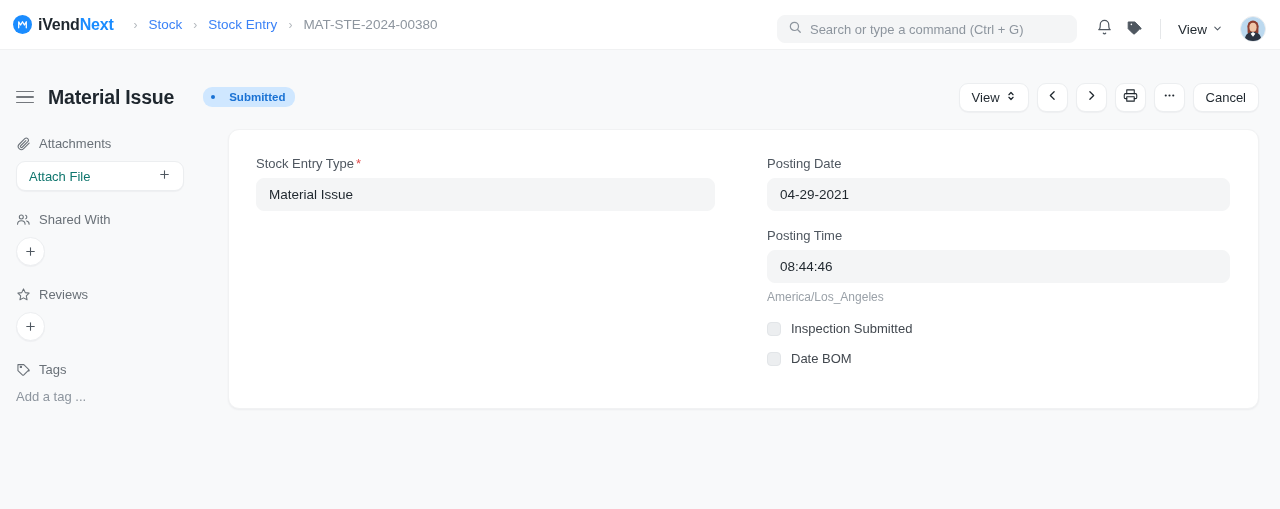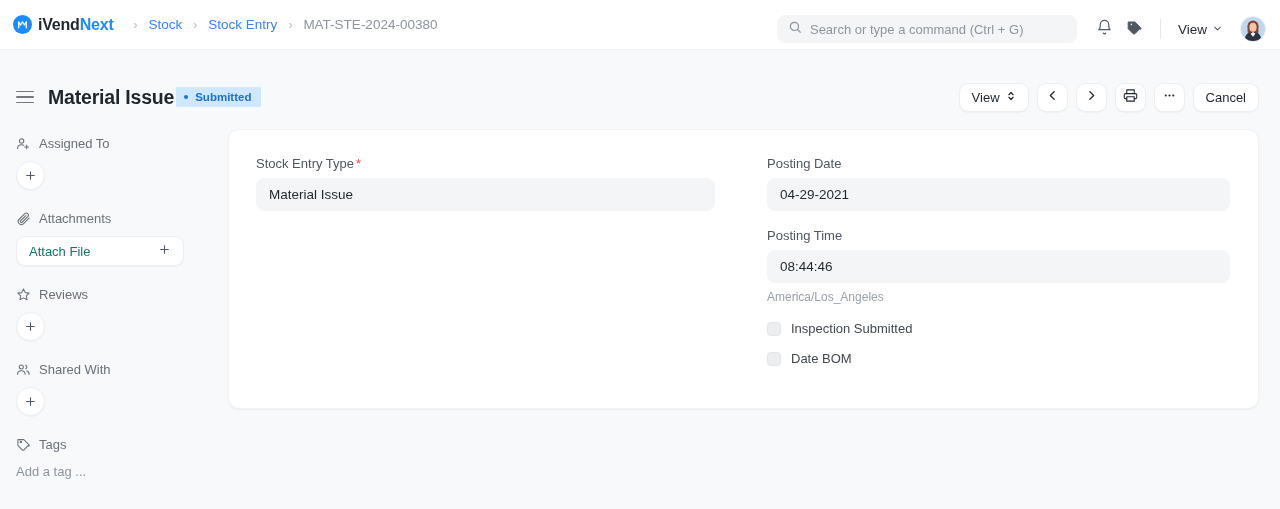--- a/index.html
+++ b/index.html
@@ -139,30 +139,30 @@
     background: #74787d; border-radius: 2px;
   }
   .page-title {
     font-size: 19.5px;
     font-weight: bold;
     color: #1f272e;
     letter-spacing: -0.2px;
     white-space: nowrap;
   }
   .status-badge {
-    margin-left: 2px;
+    margin-left: 29px;
     background: #cfe7ff;
     color: #1a72d4;
     font-size: 11.5px;
     font-weight: bold;
     padding: 4px 10px 4px 8px;
-    border-radius: 1px;
+    border-radius: 9px;
     display: inline-flex;
     align-items: center;
-    gap: 7px;
+    gap: 14px;
     white-space: nowrap;
   }
   .status-dot {
     width: 4px; height: 4px; border-radius: 50%;
     background: #1a72d4; flex: none;
   }
 
   .head-actions {
     position: absolute;
     right: 21px;
@@ -432,74 +432,38 @@
     <button class="btn btn-text">
       <span>Cancel</span>
     </button>
   </div>
 </div>
 
 <div class="layout">
 
   <div class="sidebar">
 
-    <div class="side-section">
-      <div class="side-head">
-        <span>
-          <svg width="15" height="15" viewBox="0 0 24 24" fill="none" stroke="#6a7178" stroke-width="1.7" stroke-linecap="round" stroke-linejoin="round">
-            <circle cx="9" cy="8" r="3.5"></circle>
-            <path d="M2.5 20c0-3.6 2.9-6 6.5-6 1.3 0 2.5.3 3.5.9"></path>
-            <line x1="17" y1="14.5" x2="17" y2="20.5"></line>
-              <line x1="14" y1="17.5" x2="20" y2="17.5"></line>
-          </svg>
-        </span>
-        <span>Assigned To</span>
-      </div>
-      <div class="plus-circle">
-        <svg width="13" height="13" viewBox="0 0 24 24" fill="none" stroke="#4f5760" stroke-width="2" stroke-linecap="round">
-          <line x1="12" y1="5" x2="12" y2="19"></line>
-            <line x1="5" y1="12" x2="19" y2="12"></line>
-        </svg>
-      </div>
-    </div>
 
     <div class="side-section">
       <div class="side-head">
         <span>
           <svg width="15" height="15" viewBox="0 0 24 24" fill="none" stroke="#6a7178" stroke-width="1.7" stroke-linecap="round" stroke-linejoin="round">
             <path d="M21 11.5l-8.8 8.8a5 5 0 01-7.1-7.1l9-9a3.4 3.4 0 014.8 4.8l-9 9a1.7 1.7 0 01-2.4-2.4l8.3-8.3"></path>
           </svg>
         </span>
         <span>Attachments</span>
       </div>
       <div class="attach-btn">
         <span>Attach File</span>
         <span>
           <svg width="13" height="13" viewBox="0 0 24 24" fill="none" stroke="#4f5760" stroke-width="2" stroke-linecap="round">
             <line x1="12" y1="5" x2="12" y2="19"></line>
               <line x1="5" y1="12" x2="19" y2="12"></line>
           </svg>
         </span>
-      </div>
-    </div>
-
-    <div class="side-section">
-      <div class="side-head">
-        <span>
-          <svg width="15" height="15" viewBox="0 0 24 24" fill="none" stroke="#6a7178" stroke-width="1.7" stroke-linecap="round" stroke-linejoin="round">
-            <polygon points="12 3 14.8 9 21 9.8 16.5 14.1 17.7 20.4 12 17.4 6.3 20.4 7.5 14.1 3 9.8 9.2 9"></polygon>
-          </svg>
-        </span>
-        <span>Reviews</span>
-      </div>
-      <div class="plus-circle">
-        <svg width="13" height="13" viewBox="0 0 24 24" fill="none" stroke="#4f5760" stroke-width="2" stroke-linecap="round">
-          <line x1="12" y1="5" x2="12" y2="19"></line>
-            <line x1="5" y1="12" x2="19" y2="12"></line>
-        </svg>
       </div>
     </div>
 
     <div class="side-section">
       <div class="side-head">
         <span>
           <svg width="15" height="15" viewBox="0 0 24 24" fill="none" stroke="#6a7178" stroke-width="1.7" stroke-linecap="round" stroke-linejoin="round">
             <circle cx="8.5" cy="8" r="3.2"></circle>
             <path d="M2.5 19.5c0-3.3 2.7-5.5 6-5.5s6 2.2 6 5.5"></path>
             <path d="M15.5 5.2a3.2 3.2 0 010 5.8"></path>
@@ -512,20 +476,37 @@
         <svg width="13" height="13" viewBox="0 0 24 24" fill="none" stroke="#4f5760" stroke-width="2" stroke-linecap="round">
           <line x1="12" y1="5" x2="12" y2="19"></line>
             <line x1="5" y1="12" x2="19" y2="12"></line>
         </svg>
       </div>
     </div>
 
     <div class="side-section">
       <div class="side-head">
         <span>
+          <svg width="15" height="15" viewBox="0 0 24 24" fill="none" stroke="#6a7178" stroke-width="1.7" stroke-linecap="round" stroke-linejoin="round">
+            <polygon points="12 3 14.8 9 21 9.8 16.5 14.1 17.7 20.4 12 17.4 6.3 20.4 7.5 14.1 3 9.8 9.2 9"></polygon>
+          </svg>
+        </span>
+        <span>Reviews</span>
+      </div>
+      <div class="plus-circle">
+        <svg width="13" height="13" viewBox="0 0 24 24" fill="none" stroke="#4f5760" stroke-width="2" stroke-linecap="round">
+          <line x1="12" y1="5" x2="12" y2="19"></line>
+            <line x1="5" y1="12" x2="19" y2="12"></line>
+        </svg>
+      </div>
+    </div>
+
+    <div class="side-section">
+      <div class="side-head">
+        <span>
           <svg width="15" height="15" viewBox="0 0 24 24" fill="none" stroke="#6a7178" stroke-width="1.7" stroke-linejoin="round">
             <path d="M20.6 12.7l-8 8a1.8 1.8 0 01-2.5 0l-7-7V4.2h9.4l8.1 8a1.8 1.8 0 010 2.5z"></path>
             <circle cx="7.8" cy="7.8" r="1.1" fill="#6a7178"></circle>
           </svg>
         </span>
         <span>Tags</span>
       </div>
       <div class="tag-input">Add a tag ...</div>
     </div>
 

